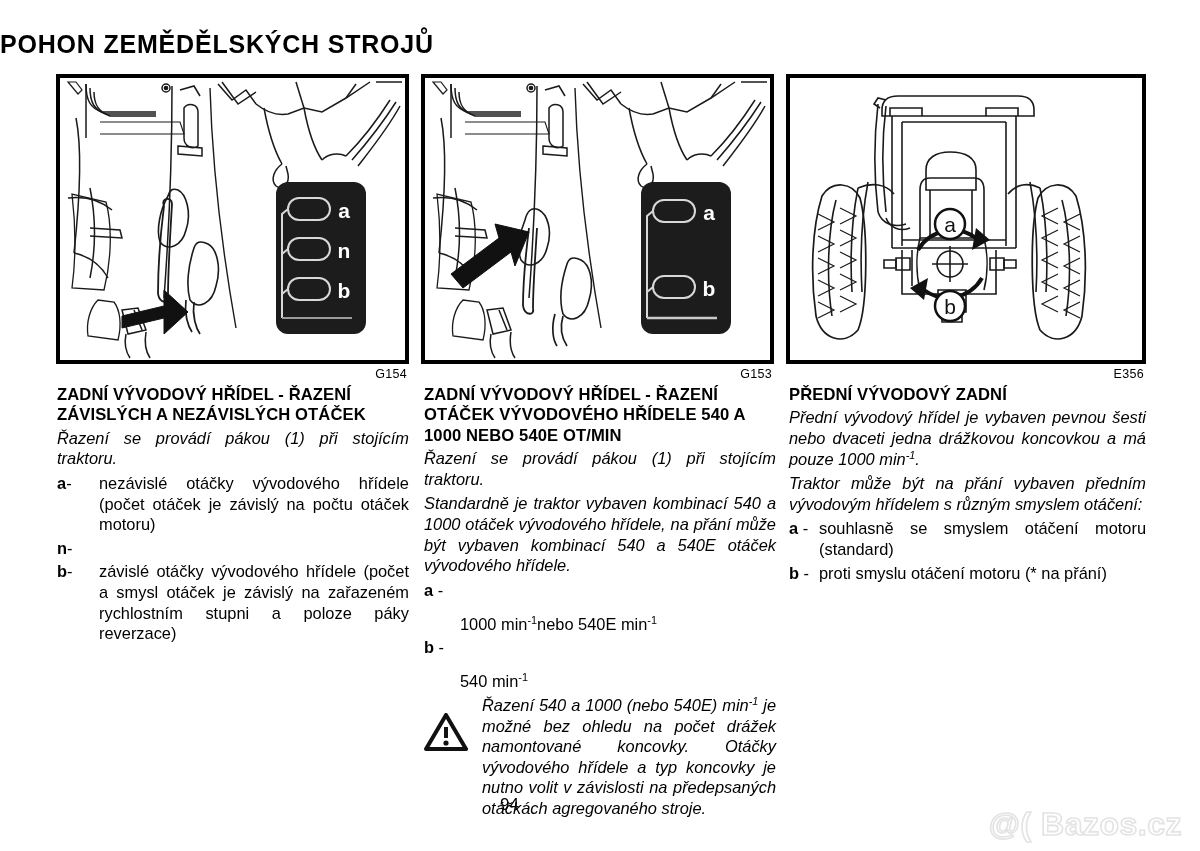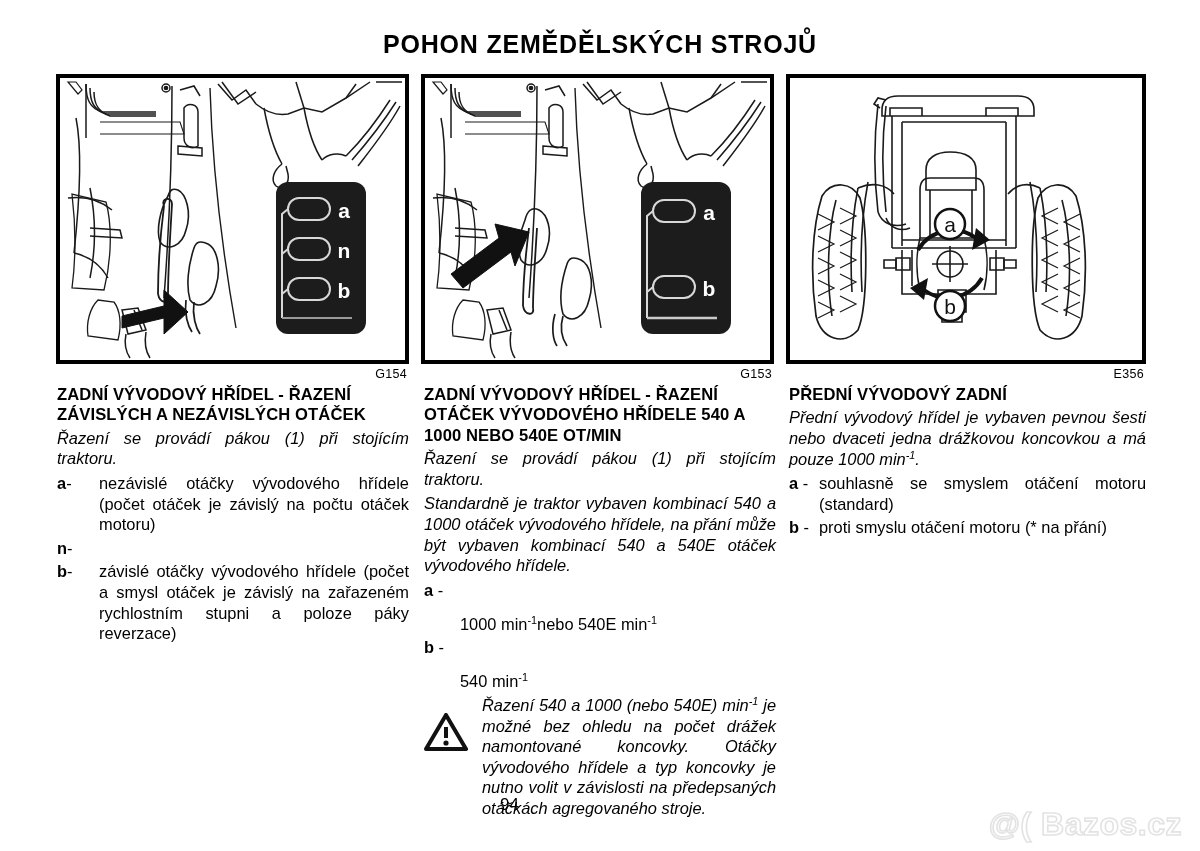--- a/index.html
+++ b/index.html
@@ -22,21 +22,21 @@
     width: 1200px;
     height: 851px;
   }
 
   
   .page-title {
     position: absolute;
     left: 0;
     top: 30px;
     width: 1200px;
-    text-align: center;
+    text-align: left;
     font-size: 25px;
     font-weight: bold;
     letter-spacing: 0.8px;
   }
 
   
   .figure-row {
     position: absolute;
     left: 56px;
     top: 74px;
@@ -486,20 +486,21 @@
           <circle cx="22" cy="30" r="2.6" fill="#111"></circle>
         </svg>
       </div>
       <div class="warn-text"><span>Řazení 540 a 1000 (nebo 540E) min</span><sup class="exp">-1</sup><span> je možné bez ohledu na počet drážek namontované koncovky. Otáčky vývodového hřídele a typ koncovky je nutno volit v závislosti na předepsaných otáčkách agregovaného stroje.</span></div>
     </div>
   </div>
 
   <div class="col col-3">
     <div class="sec-head">PŘEDNÍ VÝVODOVÝ ZADNÍ</div>
     <p class="para"><span>Přední vývodový hřídel je vybaven pevnou šesti nebo dvaceti jedna drážkovou koncovkou a má pouze 1000 min</span><sup class="exp">-1</sup><span>.</span></p>
+    <p class="para">Traktor může být na přání vybaven předním vývodovým hřídelem s různým smyslem otáčení:</p>
 
     <div class="defrow narrow">
       <span class="marker">
         <span>a</span>
         <span class="dash">-</span>
       </span>
       <span class="dtext">souhlasně se smyslem otáčení motoru (standard)</span>
     </div>
 
     <div class="defrow narrow">

